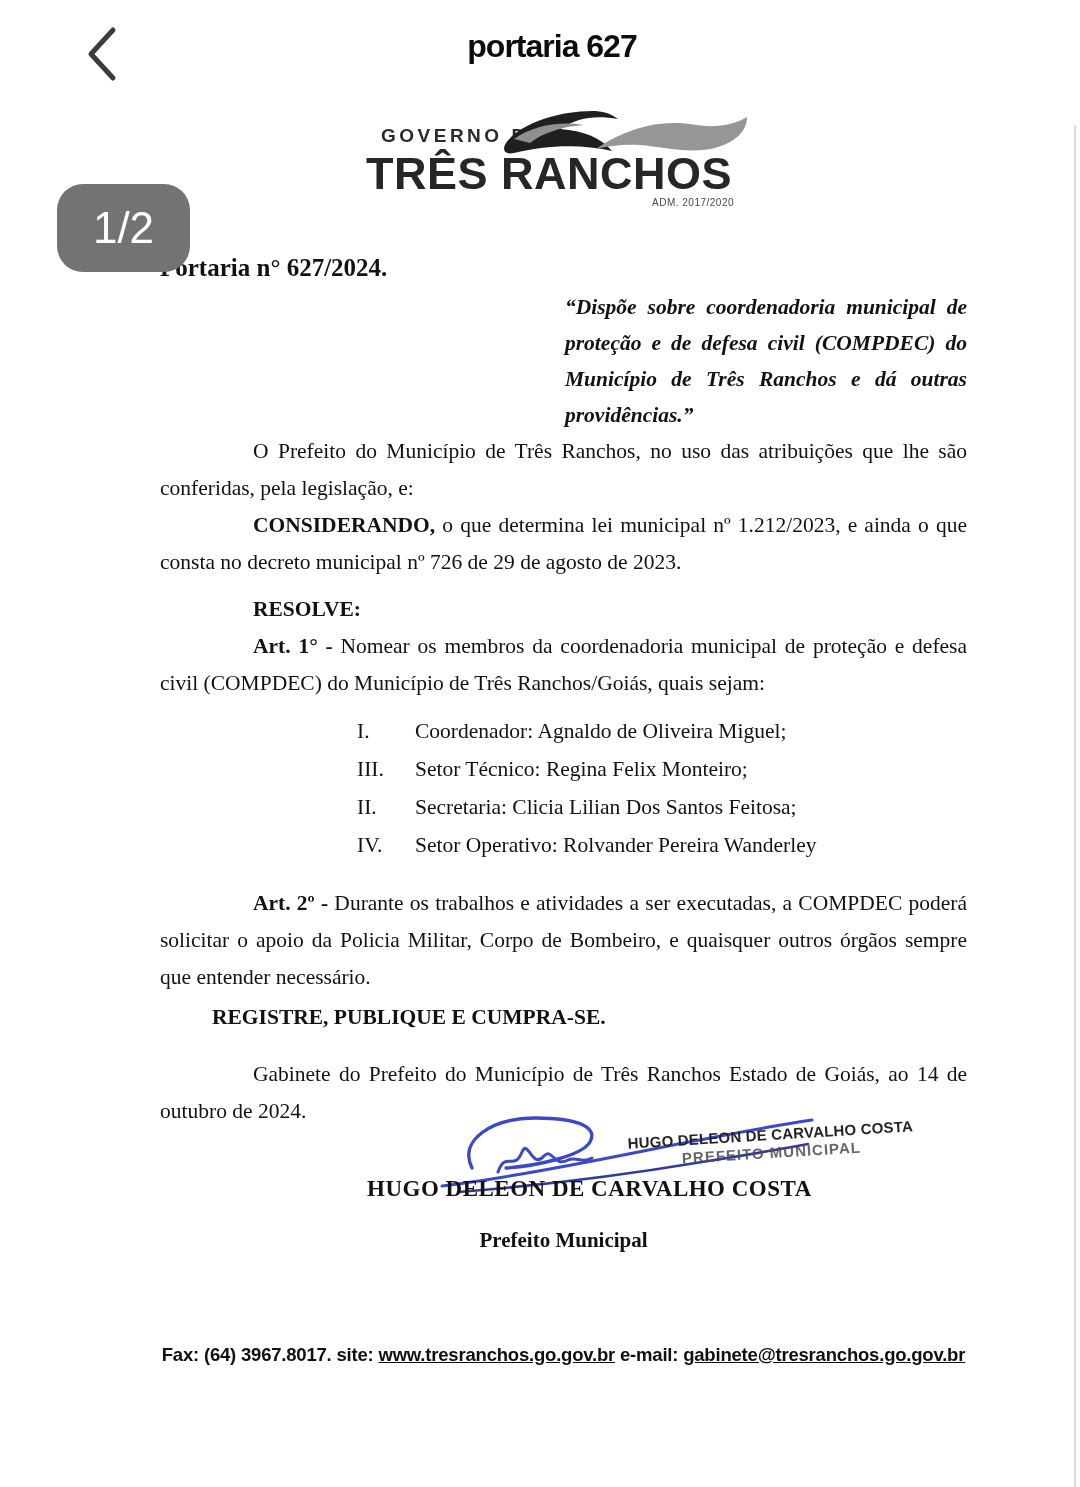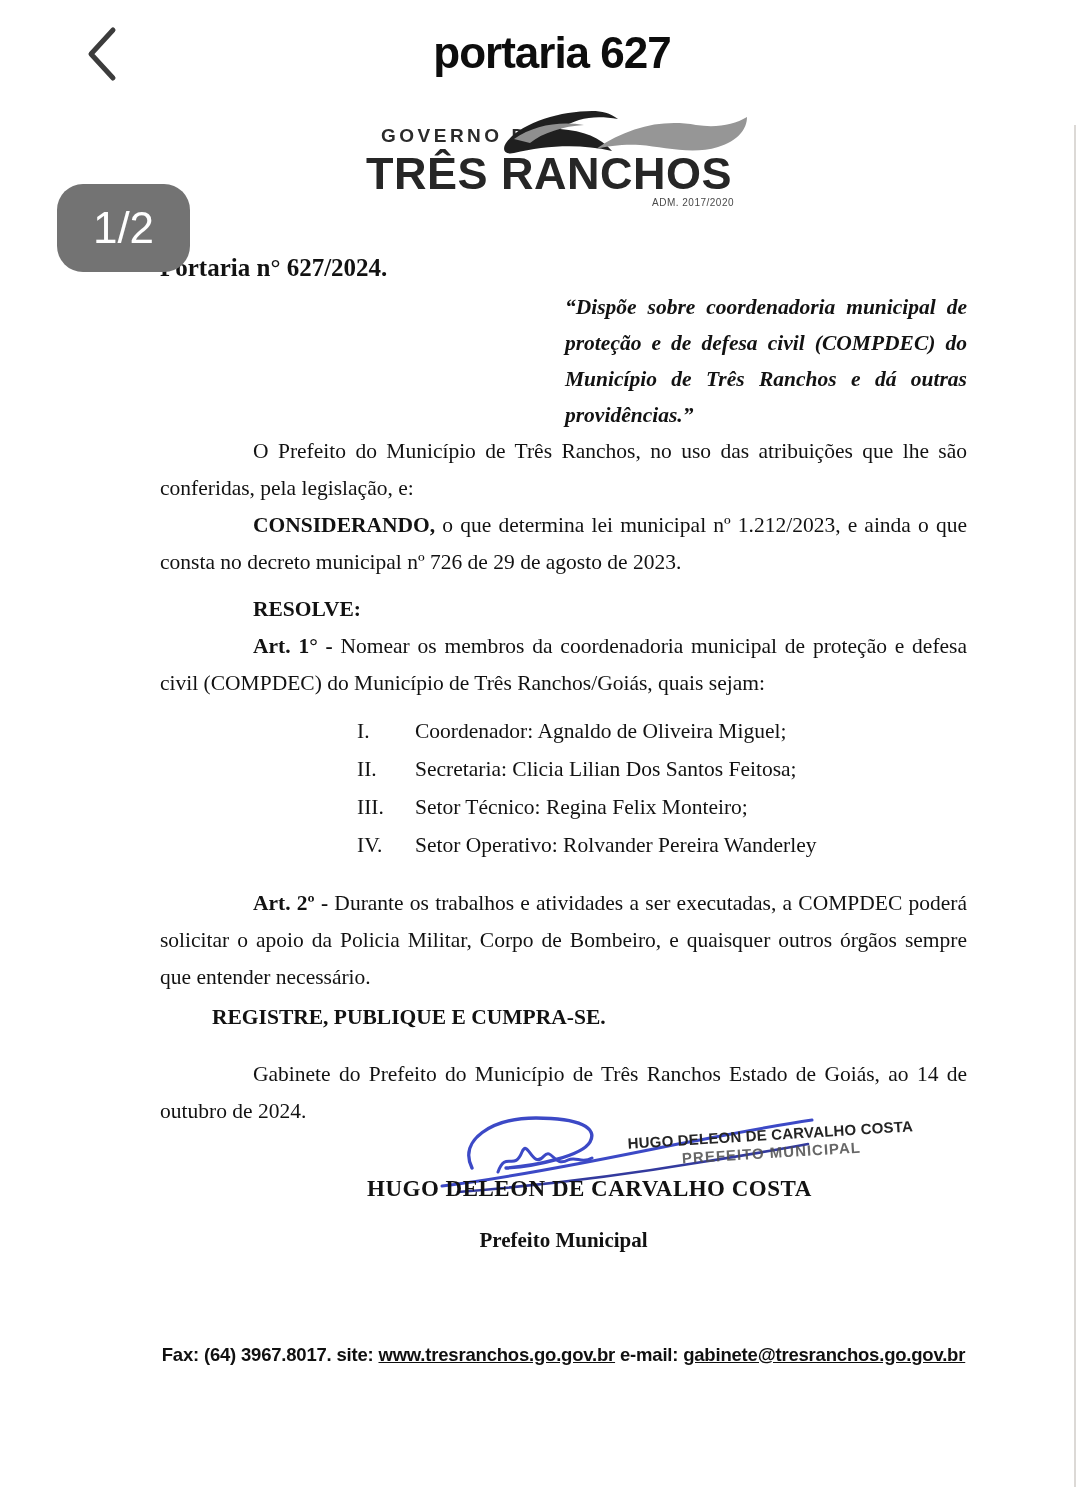--- a/index.html
+++ b/index.html
@@ -7,21 +7,21 @@
   body { font-family:"Liberation Serif", serif; color:#121212; }
 
   .page { position:relative; width:1080px; height:1487px; background:#fff; }
 
   
   .topbar { position:relative; height:100px; background:#fff; }
   .back-btn { position:absolute; left:78px; top:22px; width:48px; height:64px;
               display:flex; align-items:center; justify-content:center; cursor:pointer; }
   .app-title { position:absolute; left:0; right:0; top:28px; text-align:center;
                font-family:"Liberation Sans", sans-serif; font-weight:bold;
-               font-size:44px; letter-spacing:-1px; color:#0d0d0d;padding-left:24px; }
+               font-size:32px; letter-spacing:-1px; color:#0d0d0d;padding-left:24px; }
 
   
   .page-edge { position:absolute; left:1074px; top:125px; bottom:0; width:2px; background:#dcd9d6; }
 
   
   .badge { position:absolute; left:57px; top:184px; width:133px; height:88px;
            background:#737373; border-radius:26px; z-index:5;
            display:flex; align-items:center; justify-content:center;
            font-family:"Liberation Sans", sans-serif; font-size:44px; color:#ffffff; }
 
@@ -114,26 +114,26 @@
     <p class="resolve">RESOLVE:</p>
 
     <p class="body"><b>Art. 1° - </b><span>Nomear os membros da coordenadoria municipal de proteção e defesa civil (COMPDEC) do Município de Três Ranchos/Goiás, quais sejam:</span></p>
 
     <div class="members">
       <div class="member-row">
         <span class="member-num">I.</span>
         <span>Coordenador: Agnaldo de Oliveira Miguel;</span>
       </div>
       <div class="member-row">
+        <span class="member-num">III.</span>
+        <span>Setor Técnico: Regina Felix Monteiro;</span>
+      </div>
+      <div class="member-row">
         <span class="member-num">II.</span>
         <span>Secretaria: Clicia Lilian Dos Santos Feitosa;</span>
-      </div>
-      <div class="member-row">
-        <span class="member-num">III.</span>
-        <span>Setor Técnico: Regina Felix Monteiro;</span>
       </div>
       <div class="member-row">
         <span class="member-num">IV.</span>
         <span>Setor Operativo: Rolvander Pereira Wanderley</span>
       </div>
     </div>
 
     <p class="body art2"><b>Art. 2º - </b><span>Durante os trabalhos e atividades a ser executadas, a COMPDEC poderá solicitar o apoio da Policia Militar, Corpo de Bombeiro, e quaisquer outros órgãos sempre que entender necessário.</span></p>
 
 

